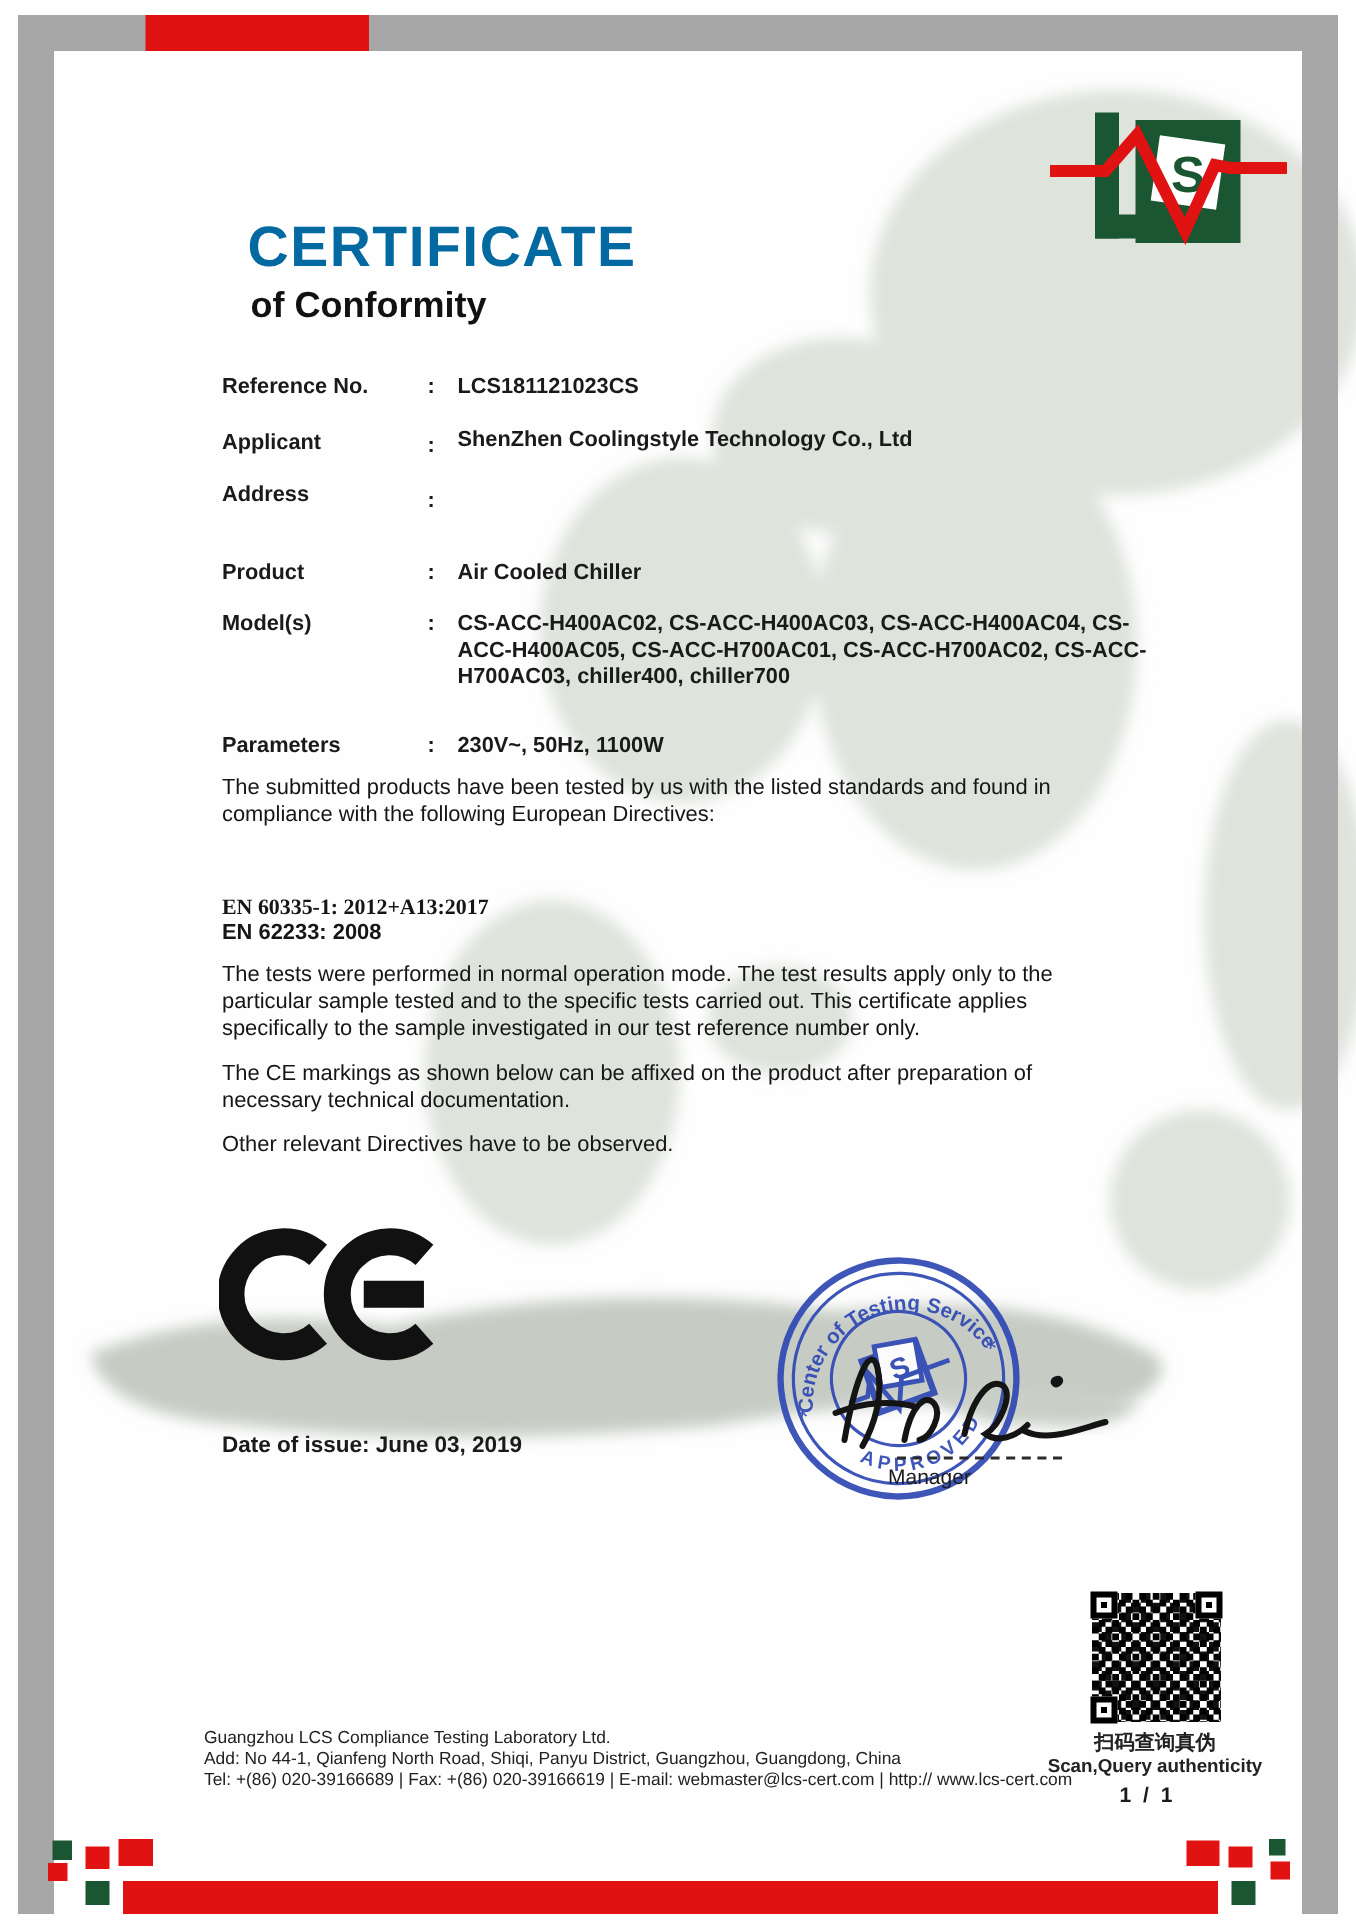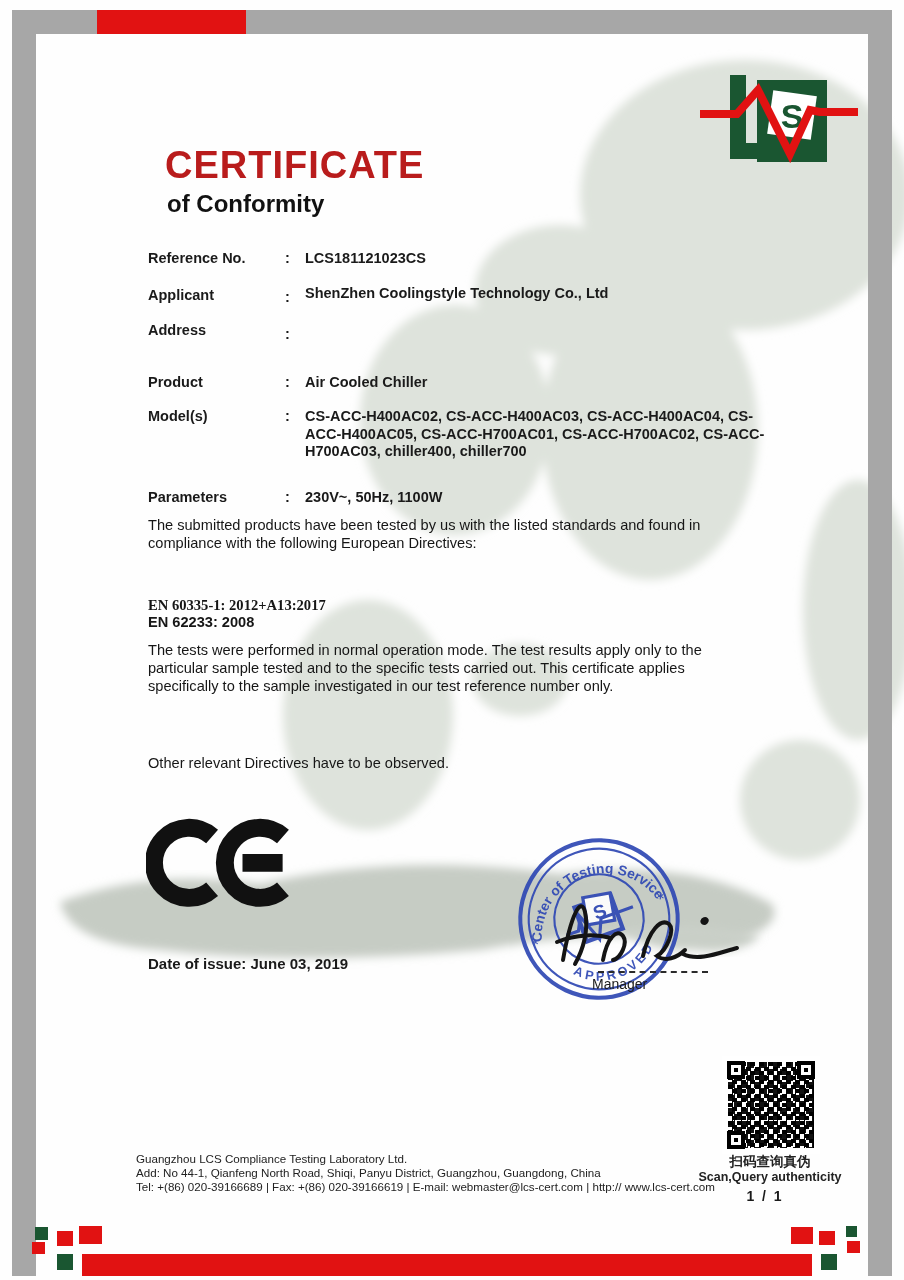--- a/index.html
+++ b/index.html
@@ -10,21 +10,21 @@
   }
   .abs{position:absolute;}
   
   .band{background:#a7a7a7;}
   .red{background:#e11212;}
   .green{background:#1a5631;}
   
   .map-svg{left:0;top:0;z-index:0;pointer-events:none;}
   .content{z-index:2;}
   
-  .title{left:165px;top:144px;font-size:38px;font-weight:bold;letter-spacing:1px;color:#b91c1c;}
+  .title{left:165px;top:144px;font-size:38px;font-weight:bold;letter-spacing:1px;color:#0369a1;}
   .subtitle{left:167px;top:190px;font-size:24px;font-weight:bold;color:#111;}
   
   .f-label{left:148px;width:135px;font-size:14.5px;font-weight:bold;}
   .f-colon{left:285px;font-size:14.5px;font-weight:bold;}
   .f-value{left:305px;width:468px;font-size:14.5px;font-weight:bold;line-height:17.5px;}
   
   .para{left:148px;width:588px;font-size:14.6px;line-height:17.8px;color:#161616;}
   .bold{font-weight:bold;}
   
   .ce-svg{left:146px;top:810px;}
@@ -126,20 +126,21 @@
     <div class="abs f-value" style="top:408px;">CS-ACC-H400AC02, CS-ACC-H400AC03, CS-ACC-H400AC04, CS-ACC-H400AC05, CS-ACC-H700AC01, CS-ACC-H700AC02, CS-ACC-H700AC03, chiller400, chiller700</div>
 
     <div class="abs f-label" style="top:489px;">Parameters</div>
     <div class="abs f-colon" style="top:489px;">:</div>
     <div class="abs f-value" style="top:489px;">230V~, 50Hz, 1100W</div>
 
     <div class="abs para" style="top:517px;">The submitted products have been tested by us with the listed standards and found in compliance with the following European Directives:</div>
     <div class="abs para bold" style="top:597px;font-family:Liberation Serif, serif;">EN 60335-1: 2012+A13:2017</div>
     <div class="abs para bold" style="top:614px;">EN 62233: 2008</div>
     <div class="abs para" style="top:642px;">The tests were performed in normal operation mode. The test results apply only to the particular sample tested and to the specific tests carried out. This certificate applies specifically to the sample investigated in our test reference number only.</div>
+    <div class="abs para" style="top:708px;">The CE markings as shown below can be affixed on the product after preparation of necessary technical documentation.</div>
     <div class="abs para" style="top:755px;">Other relevant Directives have to be observed.</div>
 
     <svg class="abs ce-svg" width="152" height="104" viewBox="0 0 178 112">
       <path d="M77.4,26.2 A41,41 0 1 0 77.4,87.8" fill="none" stroke="#111" stroke-width="21"></path>
       <path d="M160.4,26.2 A41,41 0 1 0 160.4,87.8" fill="none" stroke="#111" stroke-width="21"></path>
       <line x1="113" y1="57" x2="160" y2="57" stroke="#111" stroke-width="21"></line>
     </svg>
 
     <div class="abs date-line">Date of issue: June 03, 2019</div>
 

